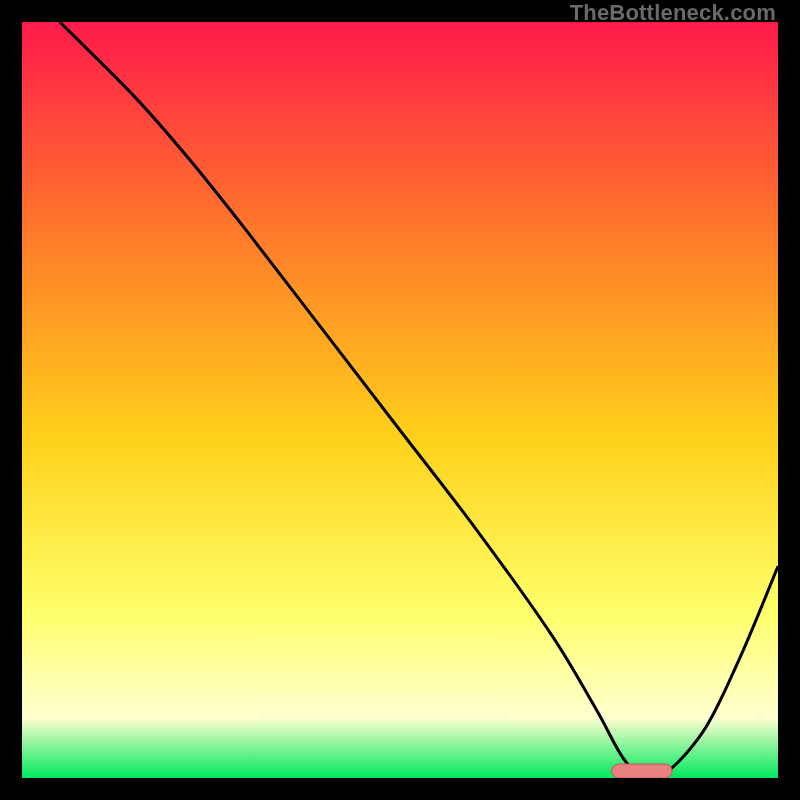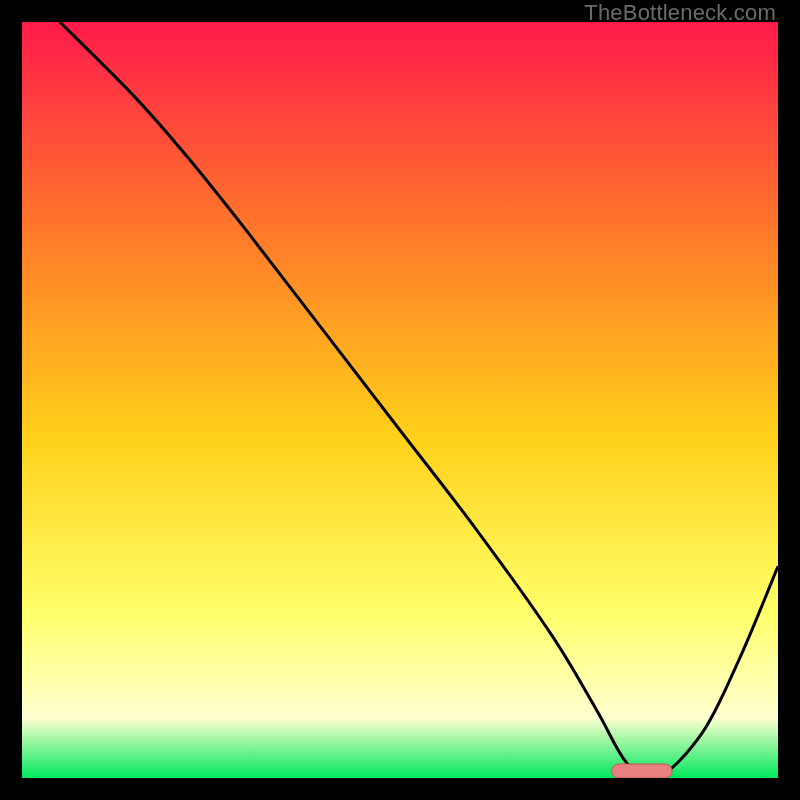--- a/index.html
+++ b/index.html
@@ -24,21 +24,21 @@
     left: 0;
     top: 0;
     width: 756px;
     height: 756px;
   }
   .watermark {
     position: absolute;
     top: 0px;
     right: 24px;
     font-size: 22px;
-    font-weight: 400;
+    font-weight: 700;
     color: #6a6a6a;
     letter-spacing: 0.2px;
   }
 </style>
 </head>
 <body>
 
 <div class="watermark">TheBottleneck.com</div>
 
 <div class="frame">

